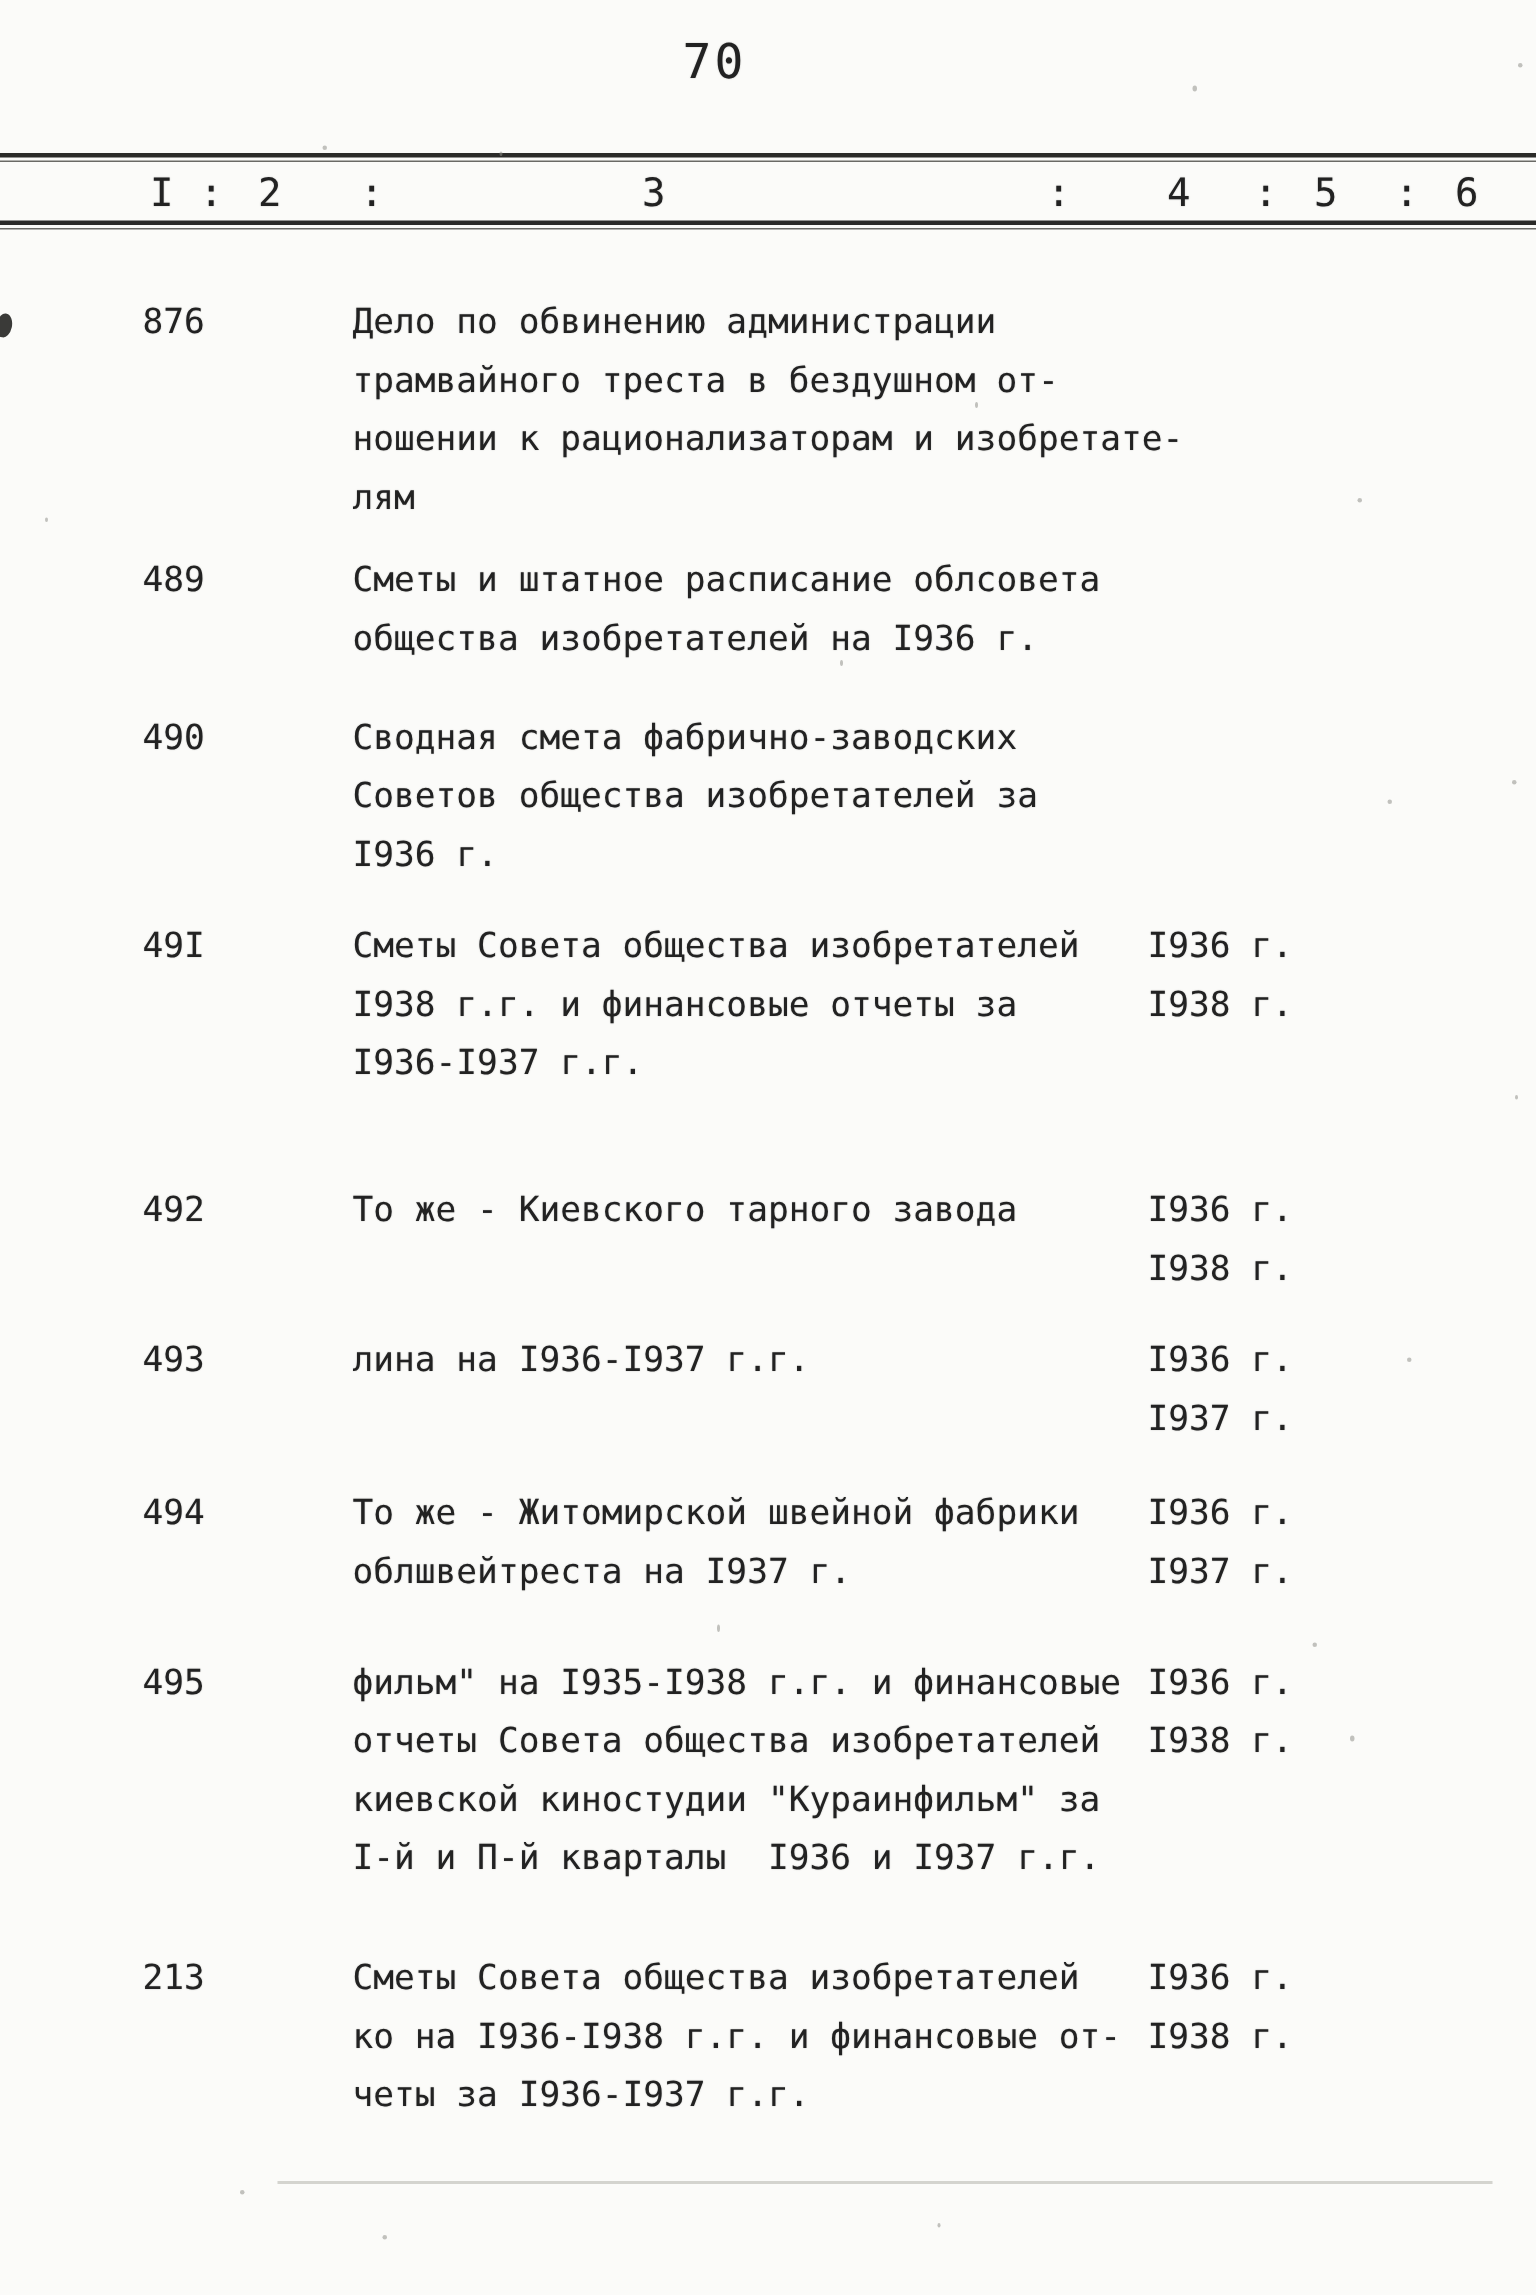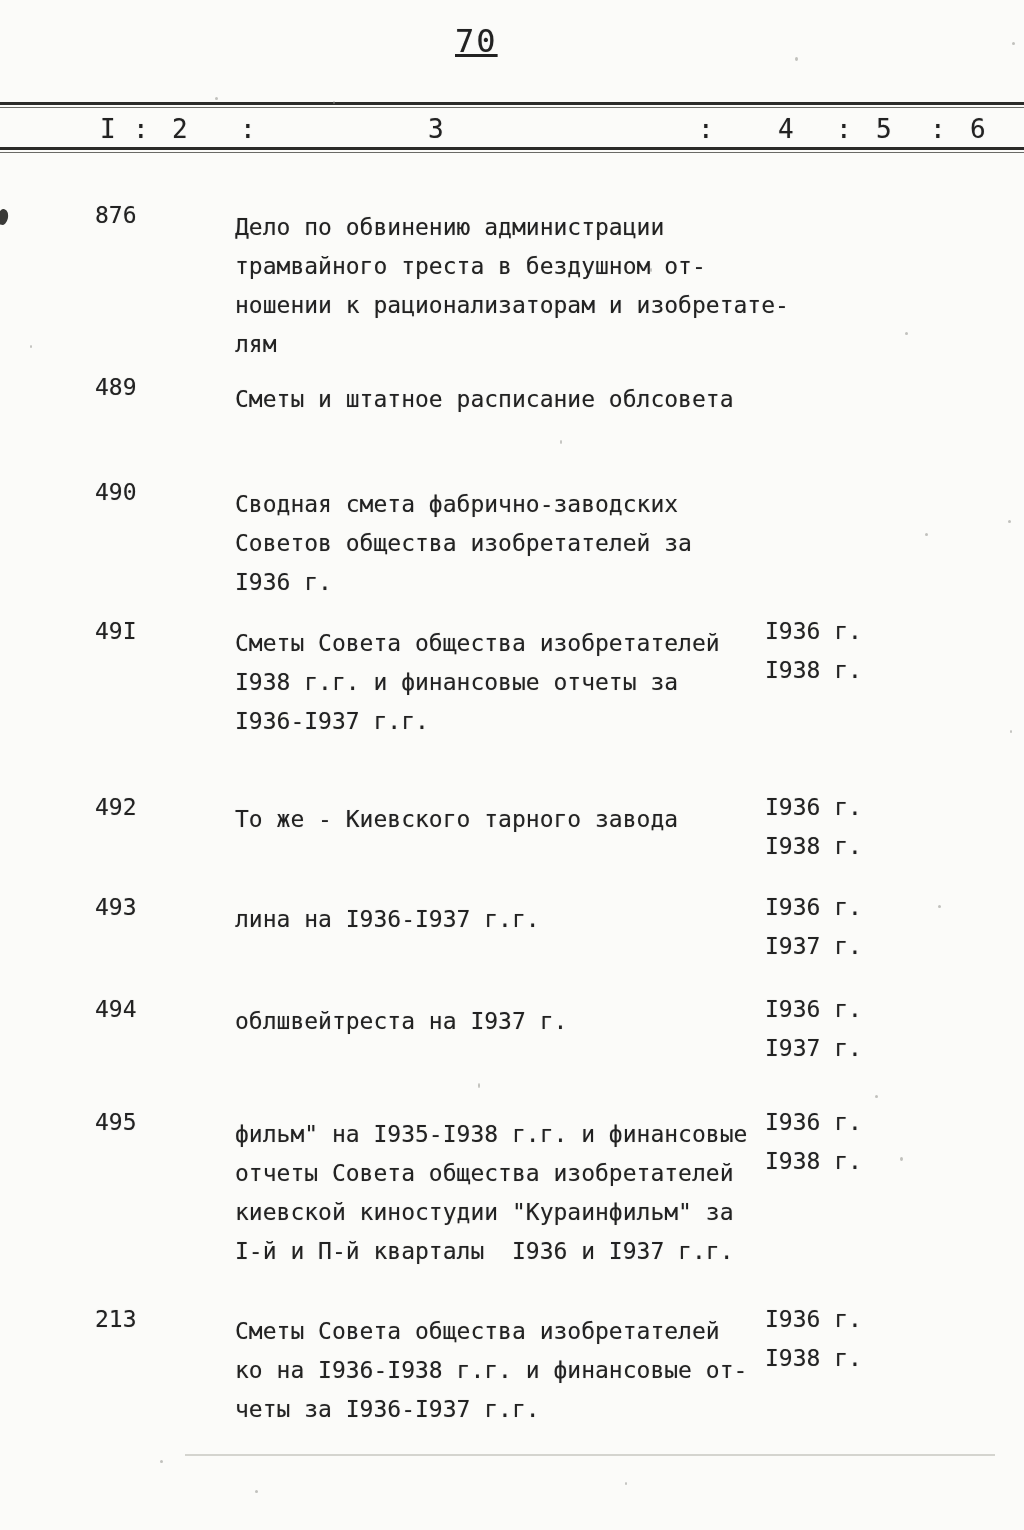--- a/index.html
+++ b/index.html
@@ -9,36 +9,35 @@
     font-family:"DejaVu Sans Mono","Liberation Mono",monospace;
     color:#222;
     position:relative;
     overflow:hidden;
   }
   .page{position:absolute;inset:0;}
   .page-number{
     position:absolute;left:455px;top:22px;
     font-size:32px;letter-spacing:2px;
     text-shadow:0 0 1px rgba(40,40,40,.35);
-    text-decoration:underline;
   }
   .rule{position:absolute;left:0;right:0;}
   .rule-top-a{top:102px;height:3px;background:#2b2b29;}
   .rule-top-b{top:107px;height:1px;background:#6a6a66;}
   .rule-bot-a{top:147px;height:3px;background:#2b2b29;}
   .rule-bot-b{top:152px;height:1px;background:#6a6a66;}
   .header-row{position:absolute;top:112px;left:0;right:0;height:34px;}
   .hcell{
     position:absolute;top:0;
     font-size:26px;line-height:34px;
     text-shadow:0 0 1px rgba(40,40,40,.35);
   }
   .entry{position:absolute;left:0;width:1024px;font-size:23px;line-height:39px;}
   .entry-num{position:absolute;left:95px;top:0;}
-  .entry-desc{position:absolute;left:235px;top:0;width:540px;margin-top:12px;}
+  .entry-desc{position:absolute;left:235px;top:0;width:540px;}
   .entry-dates{position:absolute;left:765px;top:0;width:140px;}
   .line{white-space:pre;text-shadow:0 0 1px rgba(40,40,40,.32);}
   .entry-num{text-shadow:0 0 1px rgba(40,40,40,.32);}
   .ink-blob{
     position:absolute;left:-2px;top:209px;width:10px;height:16px;
     background:#3a3a38;border-radius:50% 60% 55% 45%;
     transform:rotate(12deg);
   }
   .artifact-line{
     position:absolute;left:185px;top:1454px;width:810px;height:2px;
@@ -82,20 +81,21 @@
           <div class="line">ношении к рационализаторам и изобретате-</div>
           <div class="line">лям</div>
         </div>
     <div class="entry-dates"></div>
   </div>
 
   <div class="entry" style="top: 368px;">
     <div class="entry-num">489</div>
     <div class="entry-desc">
           <div class="line">Сметы и штатное расписание облсовета</div>
+          <div class="line">общества изобретателей на I936 г.</div>
         </div>
     <div class="entry-dates"></div>
   </div>
 
   <div class="entry" style="top: 473px;">
     <div class="entry-num">490</div>
     <div class="entry-desc">
           <div class="line">Сводная смета фабрично-заводских</div>
           <div class="line">Советов общества изобретателей за</div>
           <div class="line">I936 г.</div>
@@ -134,20 +134,21 @@
         </div>
     <div class="entry-dates">
           <div class="line">I936 г.</div>
           <div class="line">I937 г.</div>
         </div>
   </div>
 
   <div class="entry" style="top: 990px;">
     <div class="entry-num">494</div>
     <div class="entry-desc">
+          <div class="line">То же - Житомирской швейной фабрики</div>
           <div class="line">облшвейтреста на I937 г.</div>
         </div>
     <div class="entry-dates">
           <div class="line">I936 г.</div>
           <div class="line">I937 г.</div>
         </div>
   </div>
 
   <div class="entry" style="top: 1103px;">
     <div class="entry-num">495</div>

